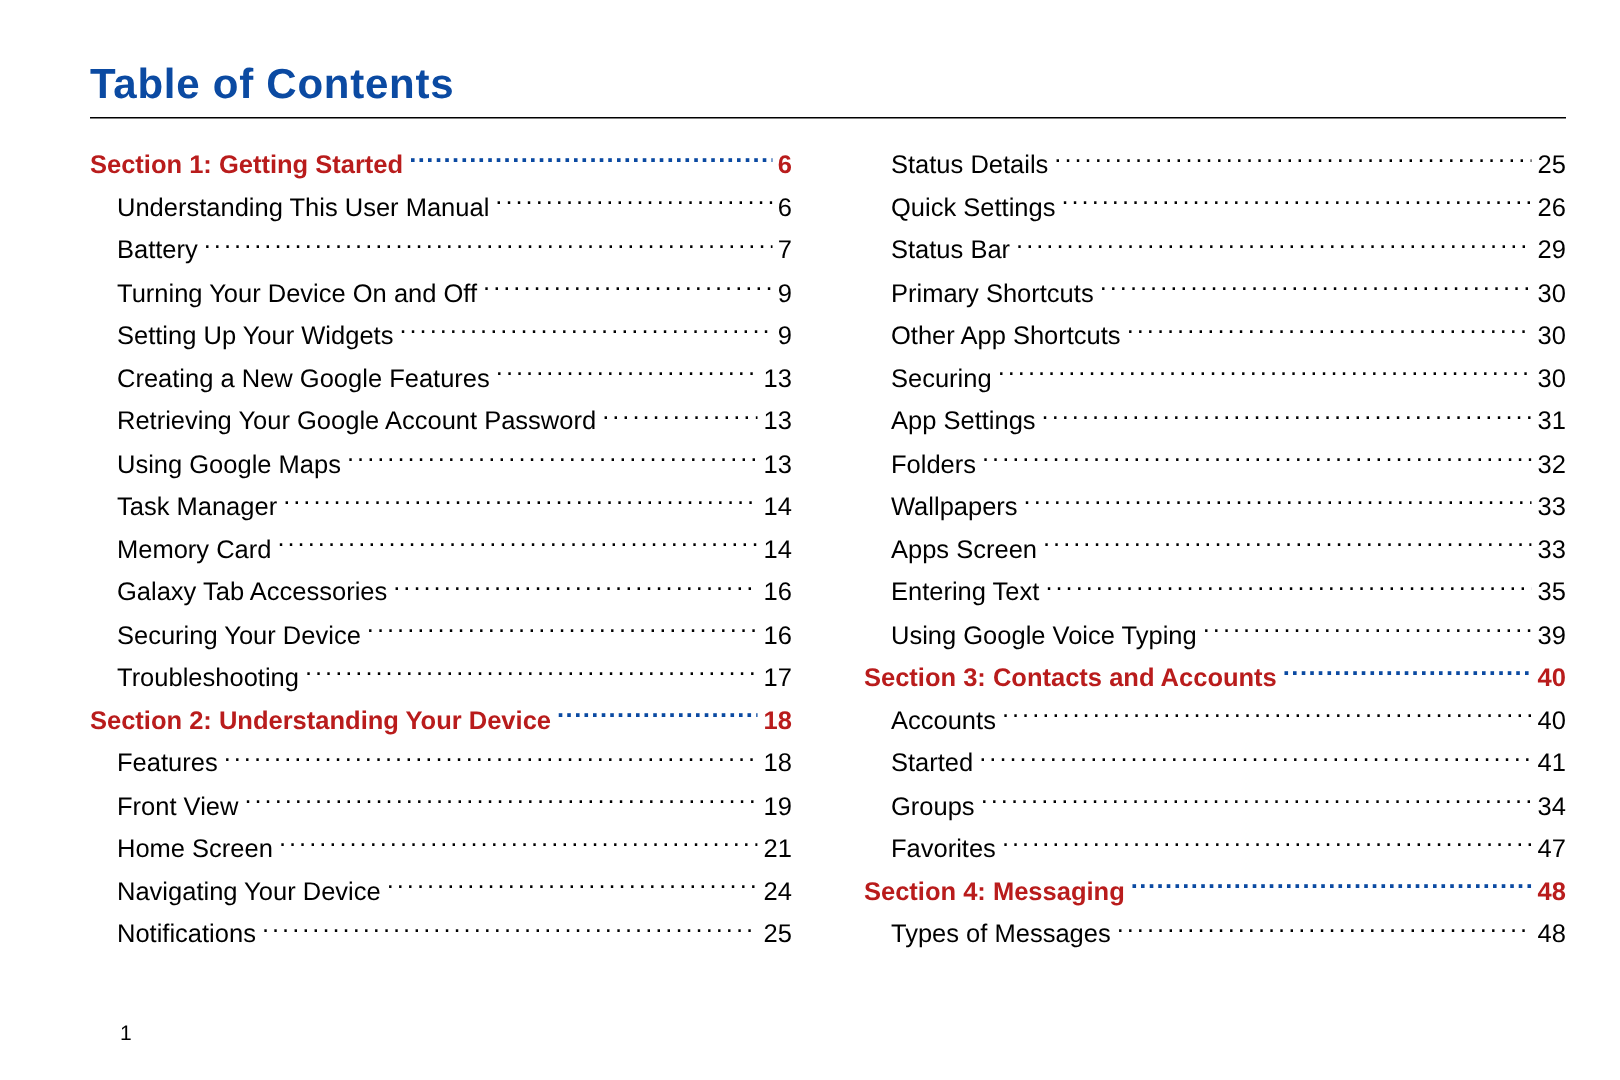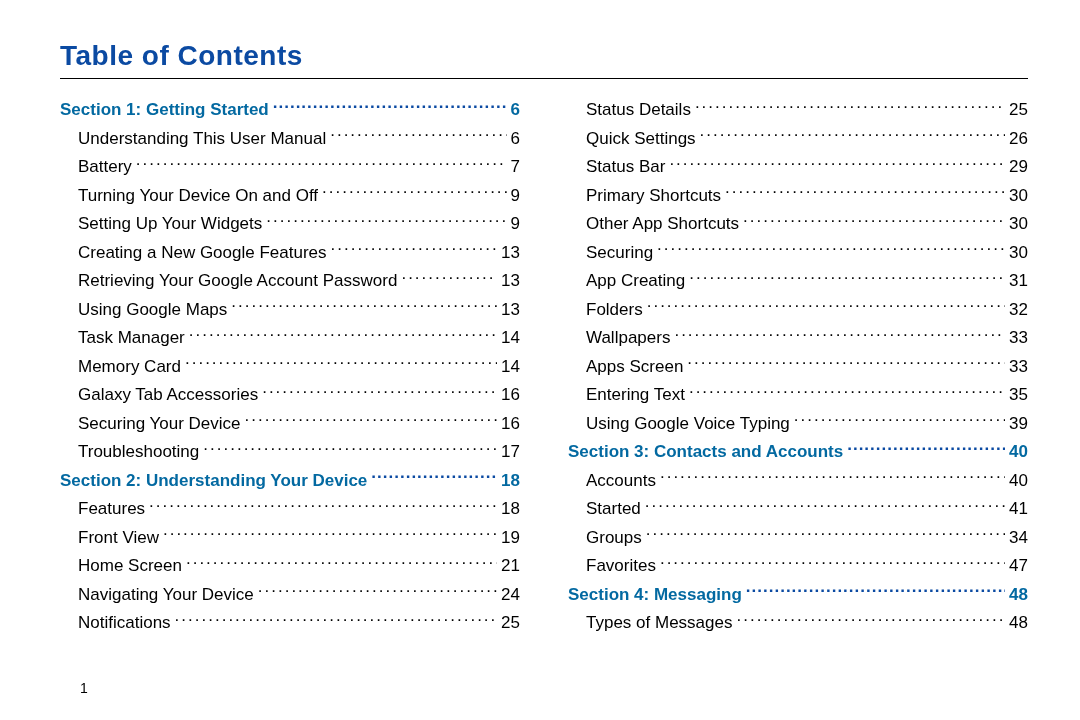--- a/index.html
+++ b/index.html
@@ -5,21 +5,21 @@
   html, body {
     margin: 0;
     padding: 0;
     width: 1080px;
     height: 720px;
     background: #ffffff;
     font-family: Arial, Helvetica, sans-serif;
     color: #000;
   }
   .page {
-    padding: 40px 52px 20px 60px;
+    padding: 40px 36px 20px 60px;
     box-sizing: border-box;
     height: 100%;
     position: relative;
   }
   .title {
     font-family: Arial, Helvetica, sans-serif;
     font-weight: 900;
     font-size: 28px;
     color: #0b4aa2;
     letter-spacing: 0.5px;
@@ -37,21 +37,21 @@
   .toc-line {
     display: flex;
     align-items: baseline;
     font-size: 17px;
     line-height: 1.5;
     margin-bottom: 3px;
     break-inside: avoid;
   }
   .toc-line.section .label,
   .toc-line.section .page-num {
-    color: #0369a1;
+    color: #b91c1c;
     font-weight: 700;
     font-size: 17px;
   }
   .toc-line.entry {
     padding-left: 18px;
     justify-content: space-between;
   }
   .label {
     white-space: nowrap;
   }
@@ -215,21 +215,21 @@
         <span class="label">Other App Shortcuts</span>
         <span class="leader"></span>
         <span class="page-num">30</span>
       </div>
       <div class="toc-line entry">
         <span class="label">Securing</span>
         <span class="leader"></span>
         <span class="page-num">30</span>
       </div>
       <div class="toc-line entry">
-        <span class="label">App Creating</span>
+        <span class="label">App Settings</span>
         <span class="leader"></span>
         <span class="page-num">31</span>
       </div>
       <div class="toc-line entry">
         <span class="label">Folders</span>
         <span class="leader"></span>
         <span class="page-num">32</span>
       </div>
       <div class="toc-line entry">
         <span class="label">Wallpapers</span>

